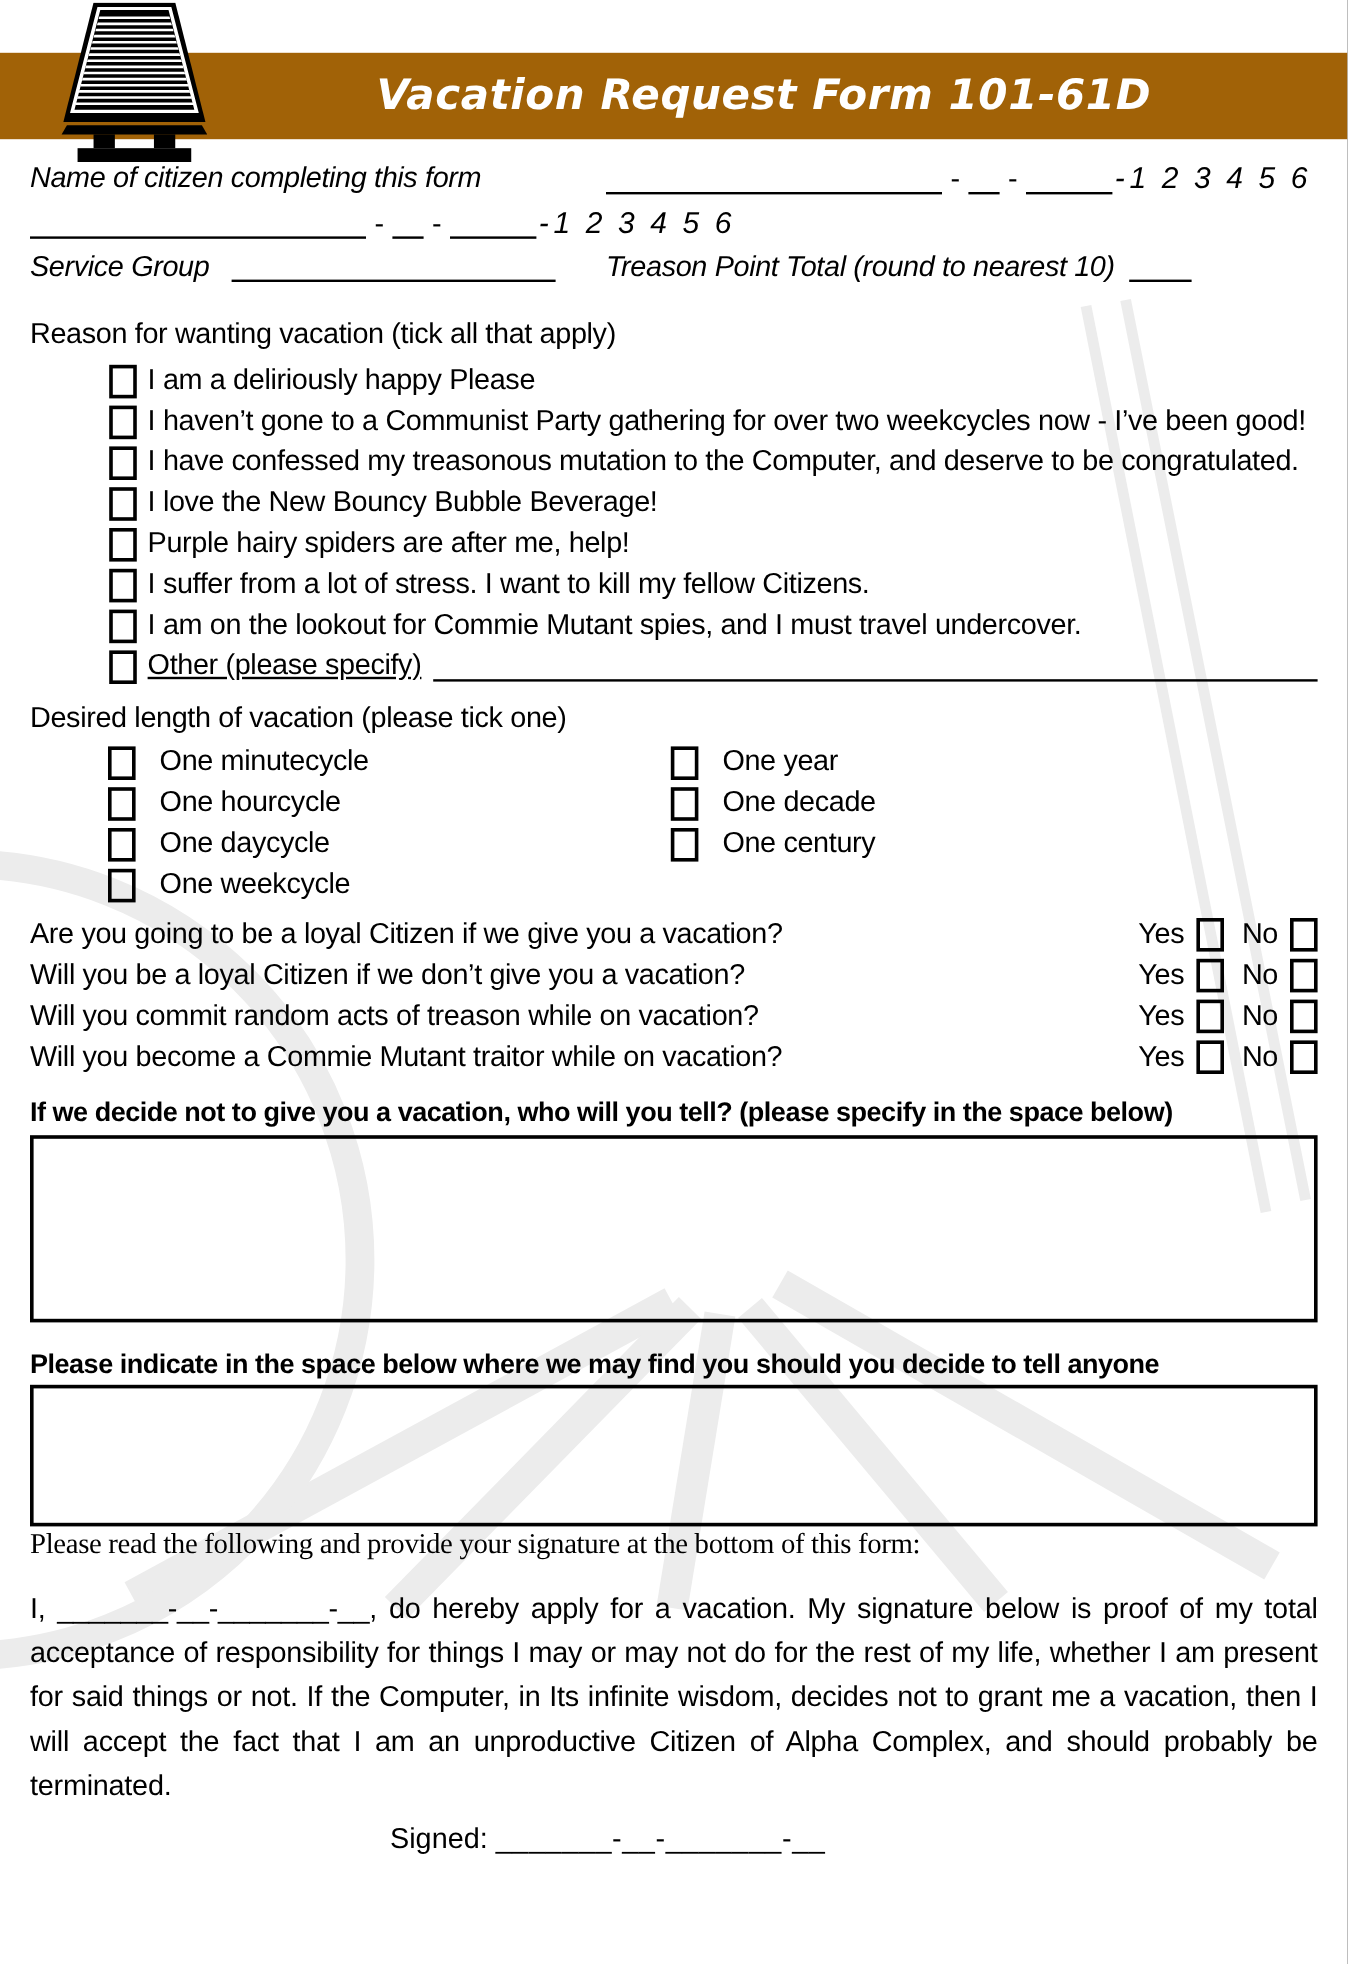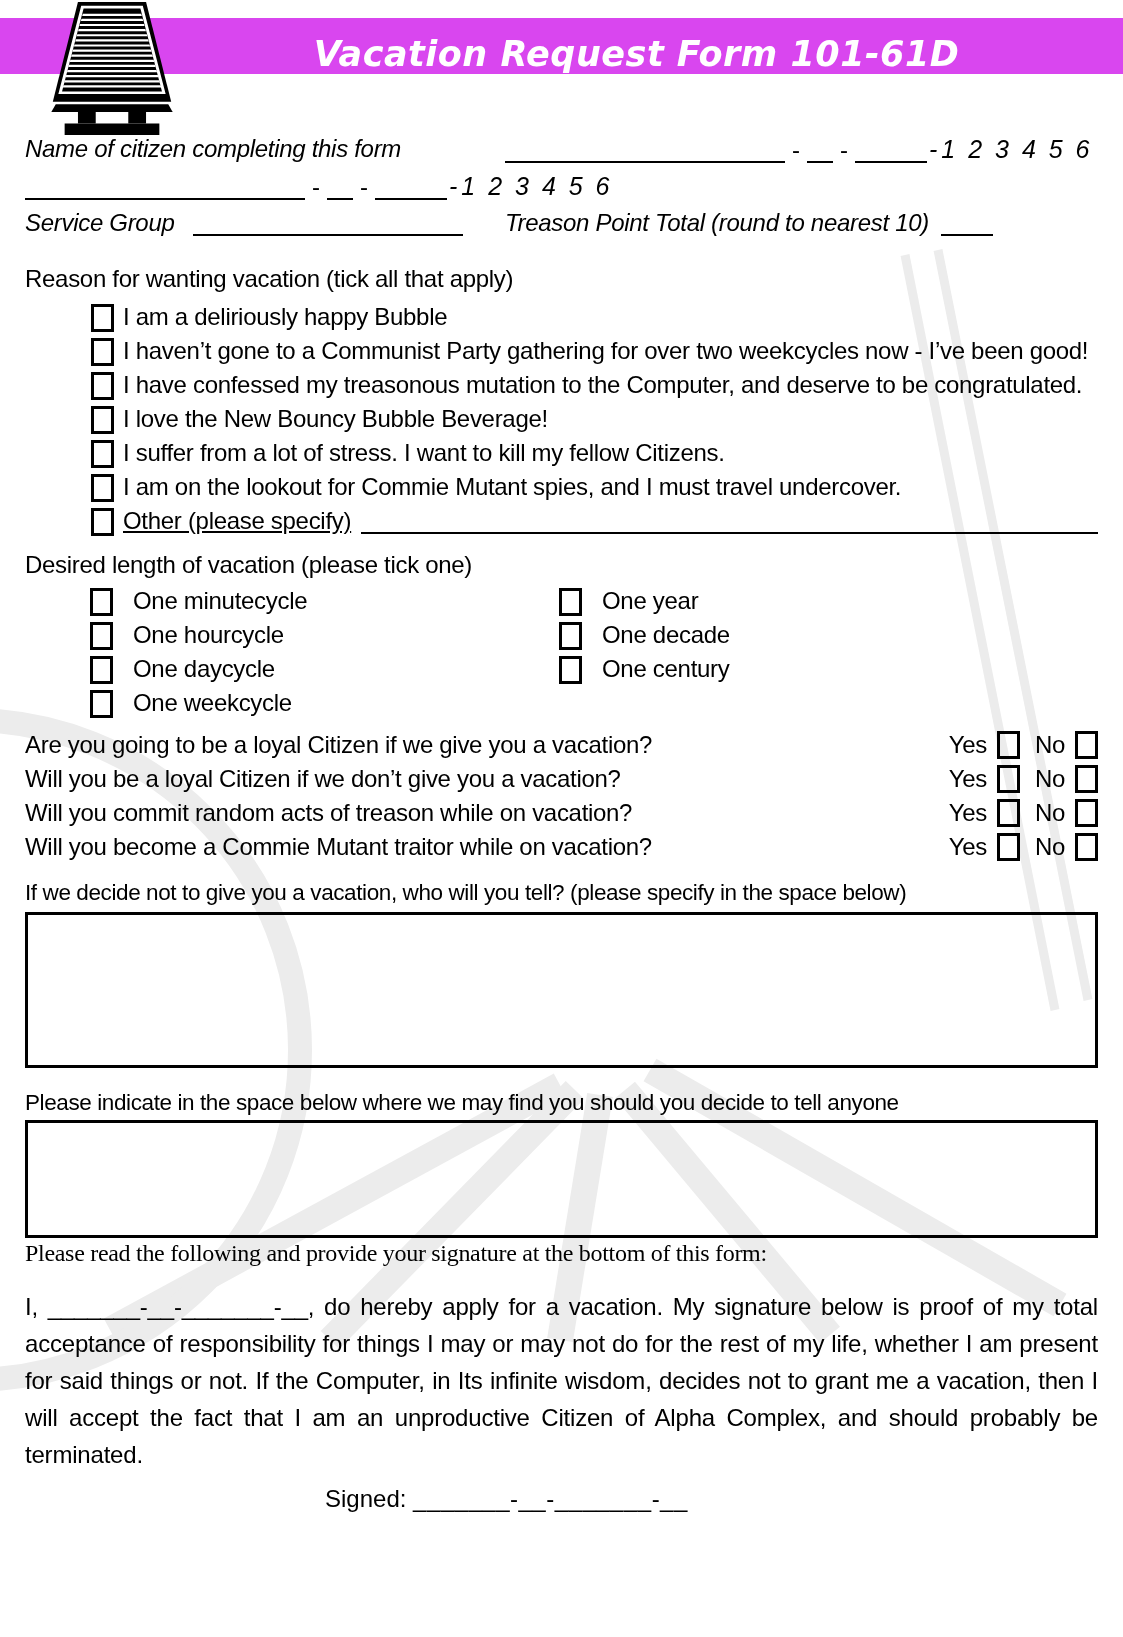--- a/index.html
+++ b/index.html
@@ -4,21 +4,21 @@
 <style>
   html,body { margin:0; padding:0; background:#888; }
   .page {
     width:1123px; height:1637px; position:relative; margin:0 auto;
     background:#fff; overflow:hidden; color:#000;
     font-family:"Liberation Sans", sans-serif;
   }
   
   .watermark { position:absolute; left:0; top:0; width:1123px; height:1637px; z-index:0; }
   
-  .topbar { position:absolute; top:18px; left:0; width:100%; height:56px; background:#d946ef; z-index:1; }
+  .topbar { position:absolute; top:44px; left:0; width:100%; height:72px; background:#a16207; z-index:1; }
   .title {
     text-align:center; padding-left:150px; line-height:72px;
     font-family:"DejaVu Sans", sans-serif; font-style:italic; font-weight:bold;
     font-size:35px; color:#fff; letter-spacing:0.5px; white-space:nowrap;
   }
   .logo { position:absolute; top:2px; left:38px; width:148px; height:133px; z-index:2; color:#000; }
   
   .content { position:absolute; left:25px; top:0; width:1073px; z-index:1; padding-top:127px; }
   .t { font-size:24px; letter-spacing:-0.3px; }
   
@@ -46,21 +46,21 @@
   .len-grid { display:grid; grid-template-columns:469px auto; padding-left:65px; margin-top:4px; }
   .len-item { position:relative; padding-left:43px; line-height:34px; font-size:24px; letter-spacing:-0.3px; }
   .len-item > .cb { position:absolute; left:0; top:4px; }
   
   .q-block { margin-top:8px; }
   .q-row { display:flex; align-items:center; height:34px; font-size:24px; letter-spacing:-0.3px;gap:45px; }
   .yn { margin-left:auto; display:flex; align-items:center; }
   .yn .cb { margin-left:10px; }
   .yn .no-lab { margin-left:15px; }
   
-  .prompt { font-size:22.5px; letter-spacing:-0.4px; white-space:nowrap; line-height:26px; }
+  .prompt { font-size:22.5px; letter-spacing:-0.4px; white-space:nowrap; line-height:26px;font-weight:bold; }
   .prompt1 { margin-top:16px; }
   .prompt2 { margin-top:22px; }
   .bigbox { border:3px solid #000; background:transparent; }
   .box1 { height:150px; margin-top:6px; }
   .box2 { height:112px; margin-top:4px; }
   
   .sig-intro { line-height:30px;font-family:Liberation Serif, serif; }
   .sig-body { margin-top:20px; font-size:24px; line-height:37px; text-align:justify; letter-spacing:-0.2px; }
   .signed { margin-top:12px; font-size:24px; padding-left:300px; white-space:nowrap; }
   .signed-blank { letter-spacing:0.5px; }
@@ -138,33 +138,37 @@
     </div>
     <div class="id-row">
       <span class="id-label"><span>Service Group</span><span class="bl w-service"></span></span>
       <span class="id-label"><span>Treason Point Total (round to nearest 10)</span><span class="bl w-treason"></span></span>
     </div>
 
     <div class="t reasons-h">Reason for wanting vacation (tick all that apply)</div>
     <div class="chk-list">
       <div class="chk-item">
         <span class="cb"></span>
-        <span>I am a deliriously happy Bubble</span>
+        <span>I am a deliriously happy Please</span>
       </div>
       <div class="chk-item">
         <span class="cb"></span>
         <span>I haven’t gone to a Communist Party gathering for over two weekcycles now - I’ve been good!</span>
       </div>
       <div class="chk-item">
         <span class="cb"></span>
         <span>I have confessed my treasonous mutation to the Computer, and deserve to be congratulated.</span>
       </div>
       <div class="chk-item">
         <span class="cb"></span>
         <span>I love the New Bouncy Bubble Beverage!</span>
+      </div>
+      <div class="chk-item">
+        <span class="cb"></span>
+        <span>Purple hairy spiders are after me, help!</span>
       </div>
       <div class="chk-item">
         <span class="cb"></span>
         <span>I suffer from a lot of stress.  I want to kill my fellow Citizens.</span>
       </div>
       <div class="chk-item">
         <span class="cb"></span>
         <span>I am on the lookout for Commie Mutant spies, and I must travel undercover.</span>
       </div>
       <div class="chk-item other">

